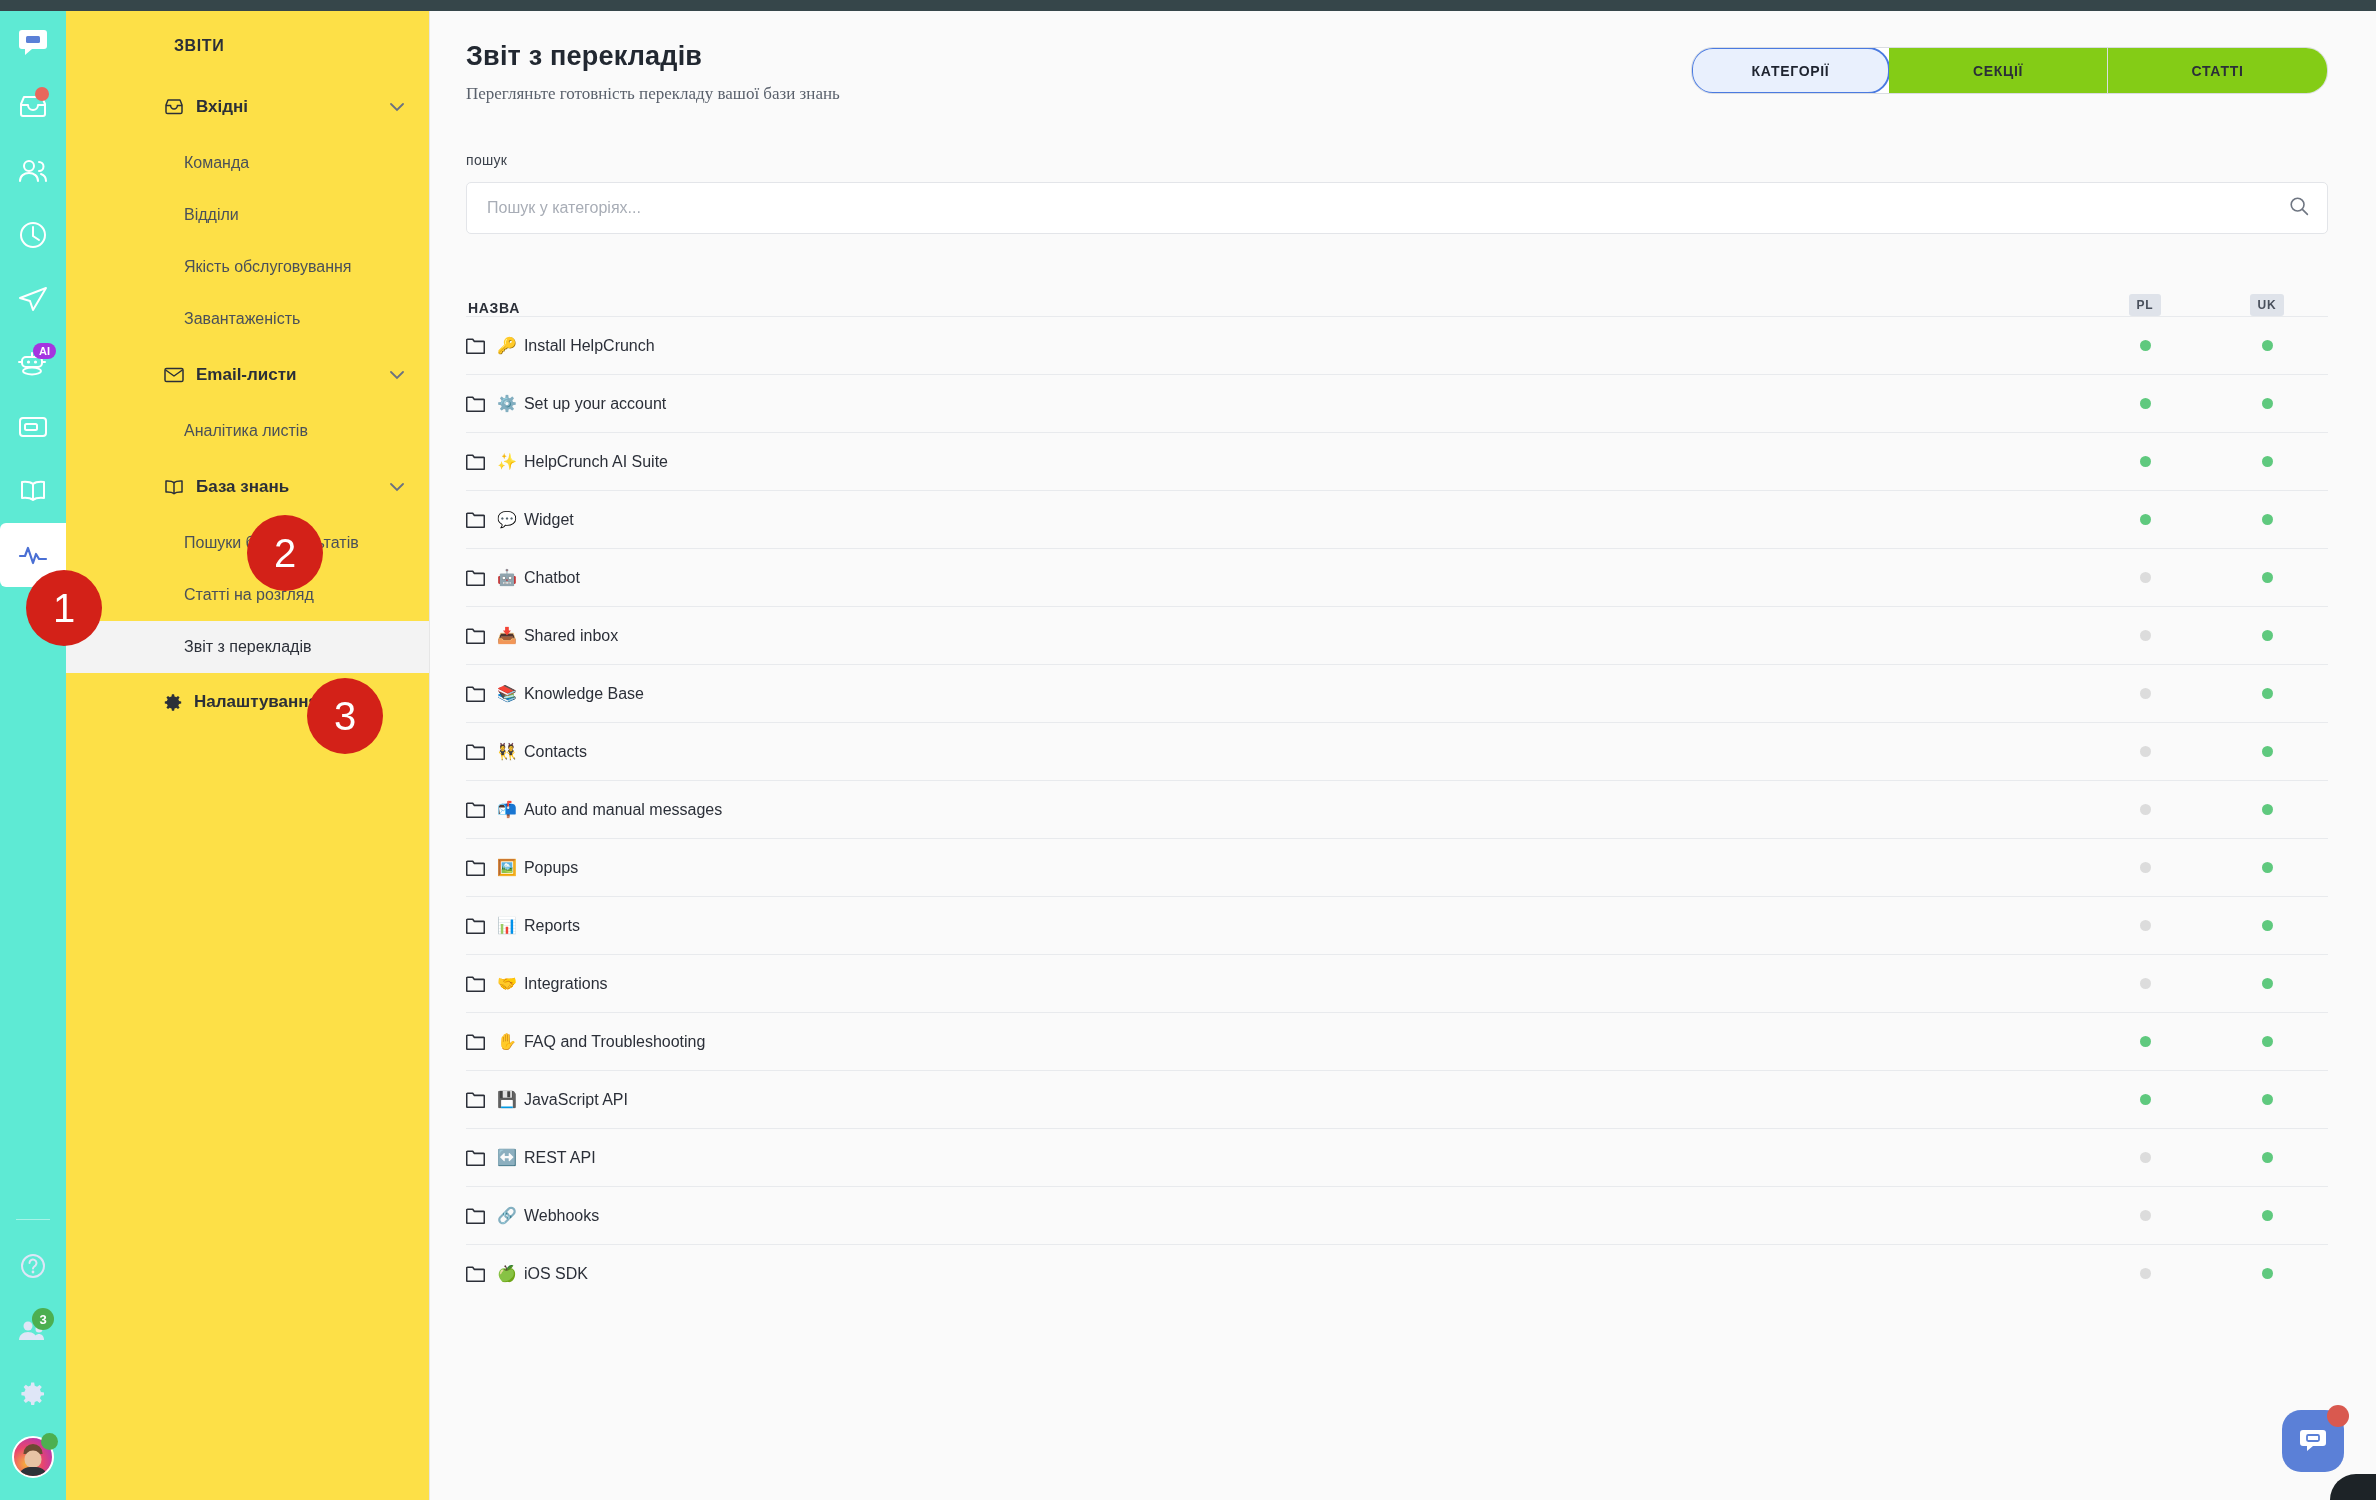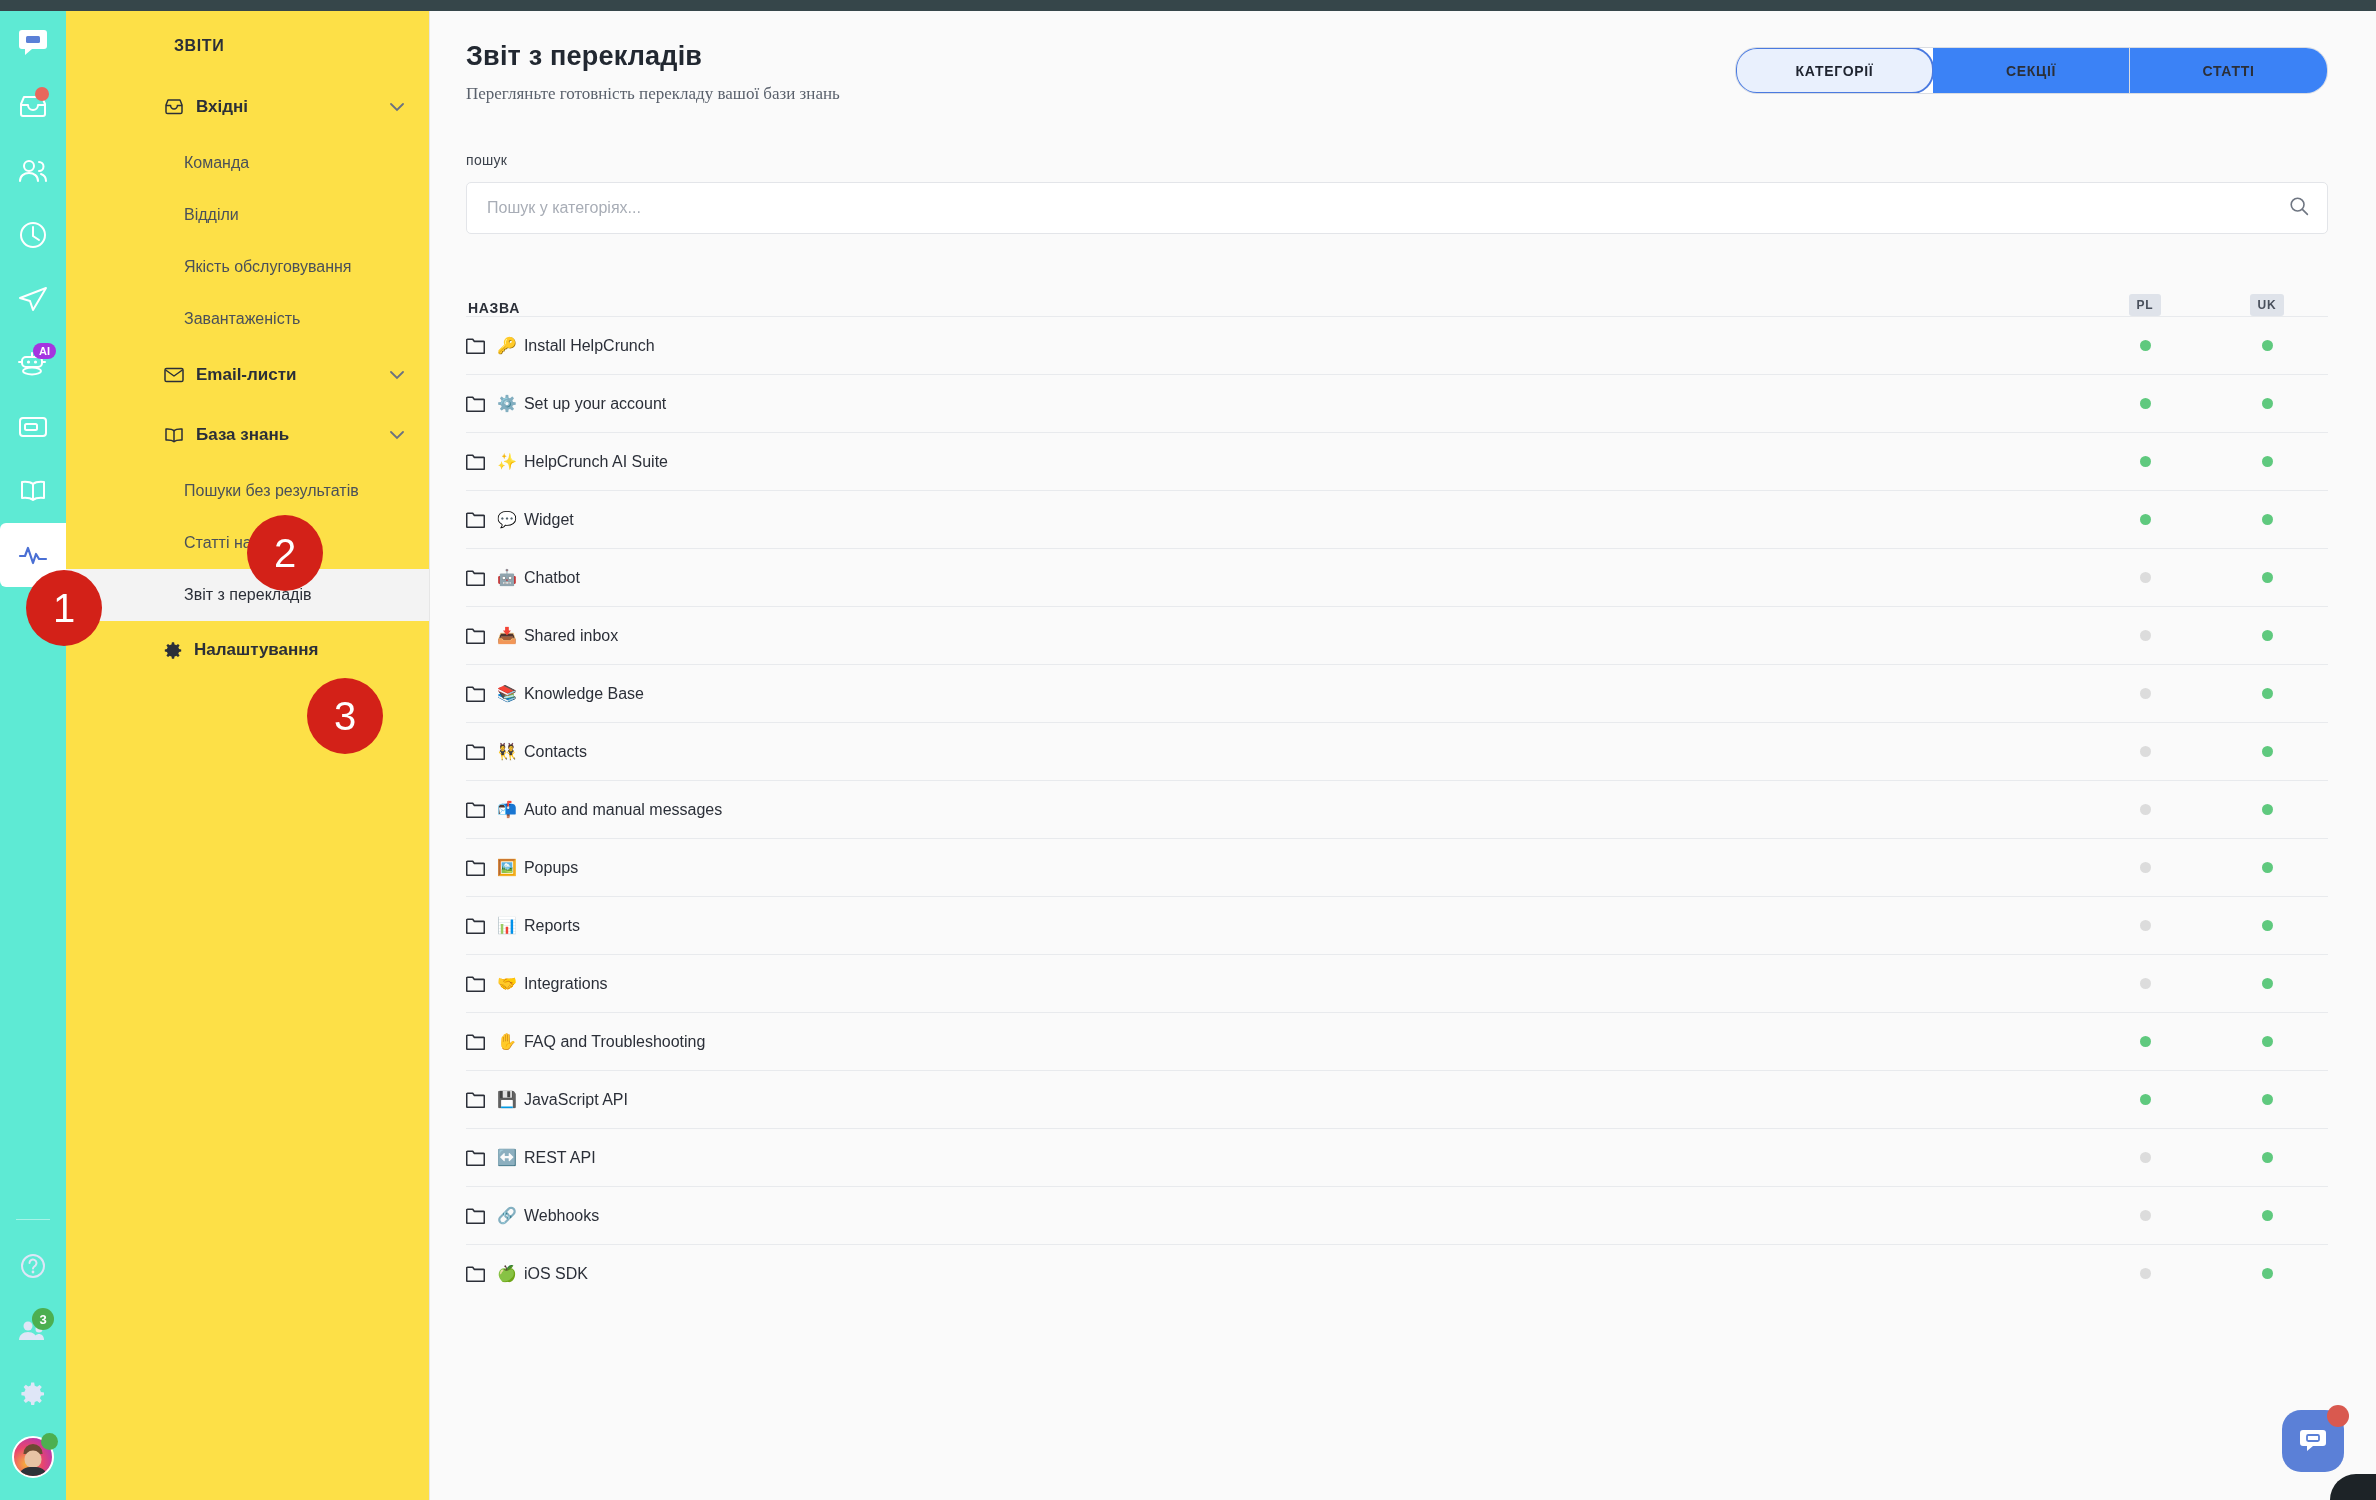--- a/index.html
+++ b/index.html
@@ -123,23 +123,23 @@
   .main-inner { padding: 30px 48px 0 35px; }
   .head-row { display: flex; align-items: flex-start; justify-content: space-between; }
   .page-title { font-size: 27px; font-weight: 700; color: #222831; letter-spacing: .2px; }
   .page-sub { font-size: 17px; color: #5a616c; margin-top: 12px; font-family: Liberation Serif, serif; }
 
   .tabs {
     display: flex; border: 1px solid #d9dce2; border-radius: 22px;
     overflow: hidden; background: #ffffff; margin-top: 6px;
   }
   .tab {
-    width: 197px; height: 45px; display: flex; align-items: center; justify-content: center;
+    width: 219px; height: 45px; display: flex; align-items: center; justify-content: center;
     font-size: 14px; font-weight: 700; letter-spacing: .7px; color: #2b2f38;
-    border-right: 1px solid #d9dce2; cursor: pointer; background: #3b82f6;
+    border-right: 1px solid #d9dce2; cursor: pointer; background: #84cc16;
   }
   .tab:last-child { border-right: none; }
   .tab.active {
     background: #e9f0fd; border: 2px solid #4a7ae0; border-radius: 22px;
     color: #1f2430; margin: -1px; width: 199px; height: 47px;
   }
 
   .search-label {
     margin-top: 48px; font-size: 14px; color: #3c424c; letter-spacing: .3px;
   }
@@ -347,20 +347,21 @@
             <path d="M1.6 3l8.4 6 8.4-6" fill="none" stroke="#2b2f38" stroke-width="1.5" stroke-linejoin="round"></path>
           </svg>
       </span>
       <span class="nav-label">Email-листи</span>
       <span class="chev">
         <svg width="14" height="9" viewBox="0 0 14 9">
             <path d="M1 1l6 6 6-6" fill="none" stroke="#6b7280" stroke-width="1.8" stroke-linecap="round"></path>
           </svg>
       </span>
     </div>
+    <div class="nav-item">Аналітика листів</div>
 
     <div class="nav-group-head">
       <span class="nav-ico">
         <svg width="20" height="16" viewBox="0 0 20 16">
             <path d="M10 3.6C8.3 2.2 5.8 1.8 2 2v11c3.8-.2 6.3.2 8 1.6 1.7-1.4 4.2-1.8 8-1.6V2c-3.8-.2-6.3.2-8 1.6z" fill="none" stroke="#2b2f38" stroke-width="1.5" stroke-linejoin="round"></path>
             <path d="M10 3.6v11" stroke="#2b2f38" stroke-width="1.5"></path>
           </svg>
       </span>
       <span class="nav-label">База знань</span>
       <span class="chev">

